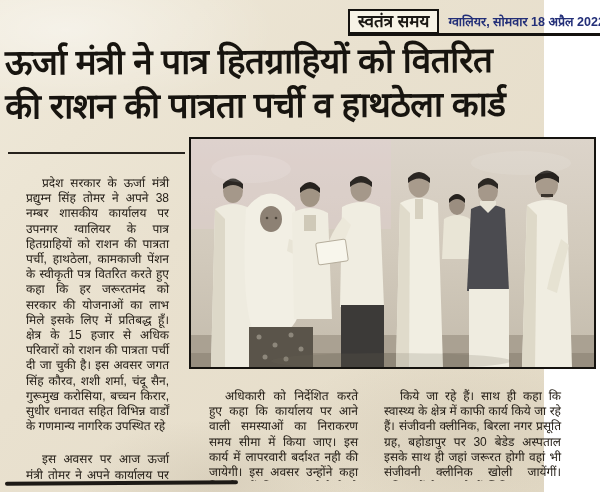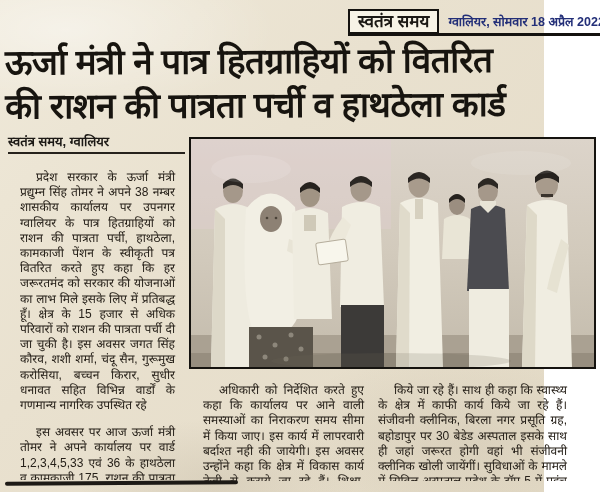--- a/index.html
+++ b/index.html
@@ -26,21 +26,21 @@
   
   .byline{position:absolute;left:8px;top:132px;font-size:13px;font-weight:bold;}
   .byline-rule{position:absolute;left:8px;top:152px;width:177px;height:2px;background:#26221c;}
   
   .photo{position:absolute;left:189px;top:137px;width:407px;height:232px;margin:0;
         border:2px solid #15130f;box-sizing:border-box;background:#cfc8ba;}
   .photo svg{display:block;width:100%;height:100%;}
   
   .col{position:absolute;font-size:12px;line-height:15.2px;text-align:justify;
         color:#262019;overflow:hidden;}
-  .col p{margin:12px;text-indent:16px;}
+  .col p{margin:18px;text-indent:16px;}
   .col1{left:8px;top:158px;width:179px;height:322px;}
   .col2{left:191px;top:371px;width:185px;height:110px;}
   .col3{left:366px;top:371px;width:213px;height:110px;}
   .bottom-rule{position:absolute;left:5px;top:481px;width:233px;height:4px;
         background:#1d1a16;transform:rotate(-.4deg);border-radius:2px;}
 </style>
 </head>
 <body>
 
 <div class="page">
@@ -49,21 +49,20 @@
     <div class="paper-name-box">स्वतंत्र समय</div>
     <div class="date-line">ग्वालियर, सोमवार 18 अप्रैल 2022</div>
 
   </div>
 
   <h1 class="headline">
     <span>ऊर्जा मंत्री ने पात्र हितग्राहियों को वितरित</span>
     <span>की राशन की पात्रता पर्ची व हाथठेला कार्ड</span>
   </h1>
 
-  <div class="byline">स्वतंत्र समय, ग्वालियर</div>
   <div class="byline-rule"></div>
 
   <figure class="photo">
     <svg viewBox="0 0 403 228" preserveAspectRatio="none">
       <defs>
         <linearGradient id="sky" x1="0" y1="0" x2="0" y2="1">
           <stop offset="0" stop-color="#dcd4ca"></stop>
           <stop offset=".5" stop-color="#d2cabc"></stop>
           <stop offset="1" stop-color="#c3bbac"></stop>
         </linearGradient>

